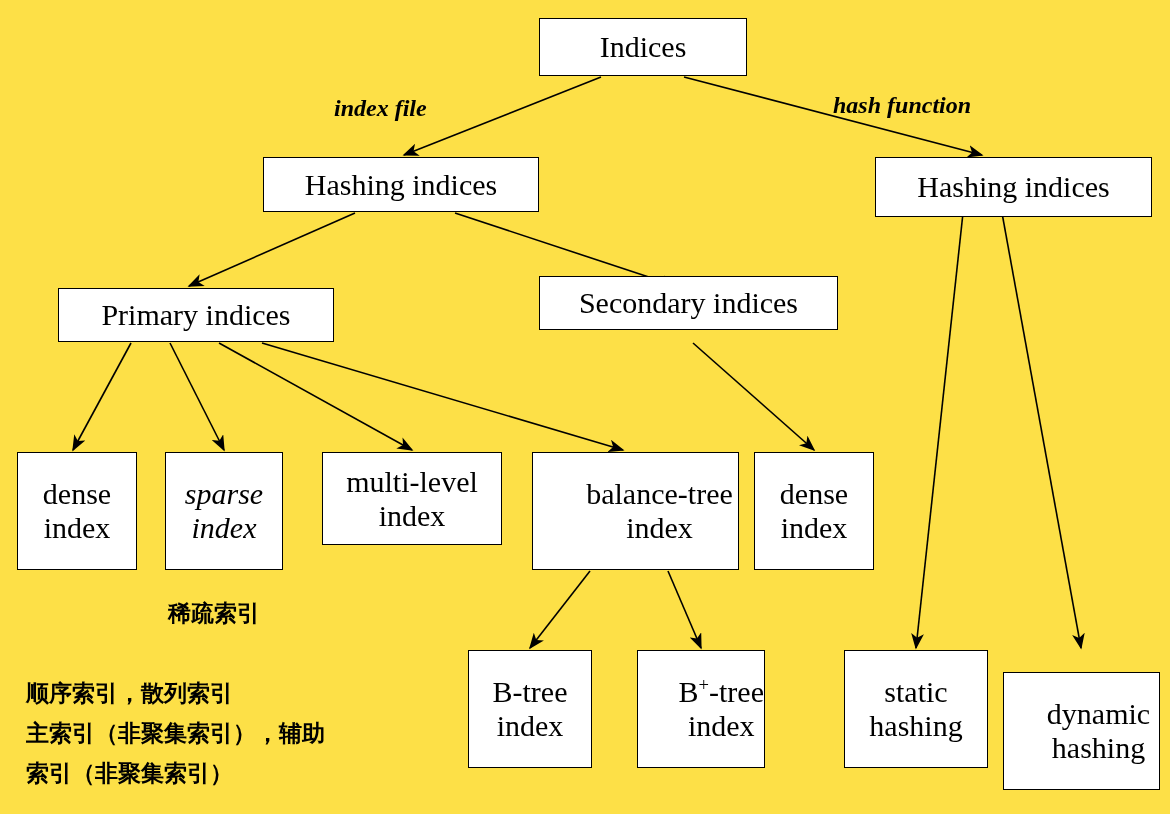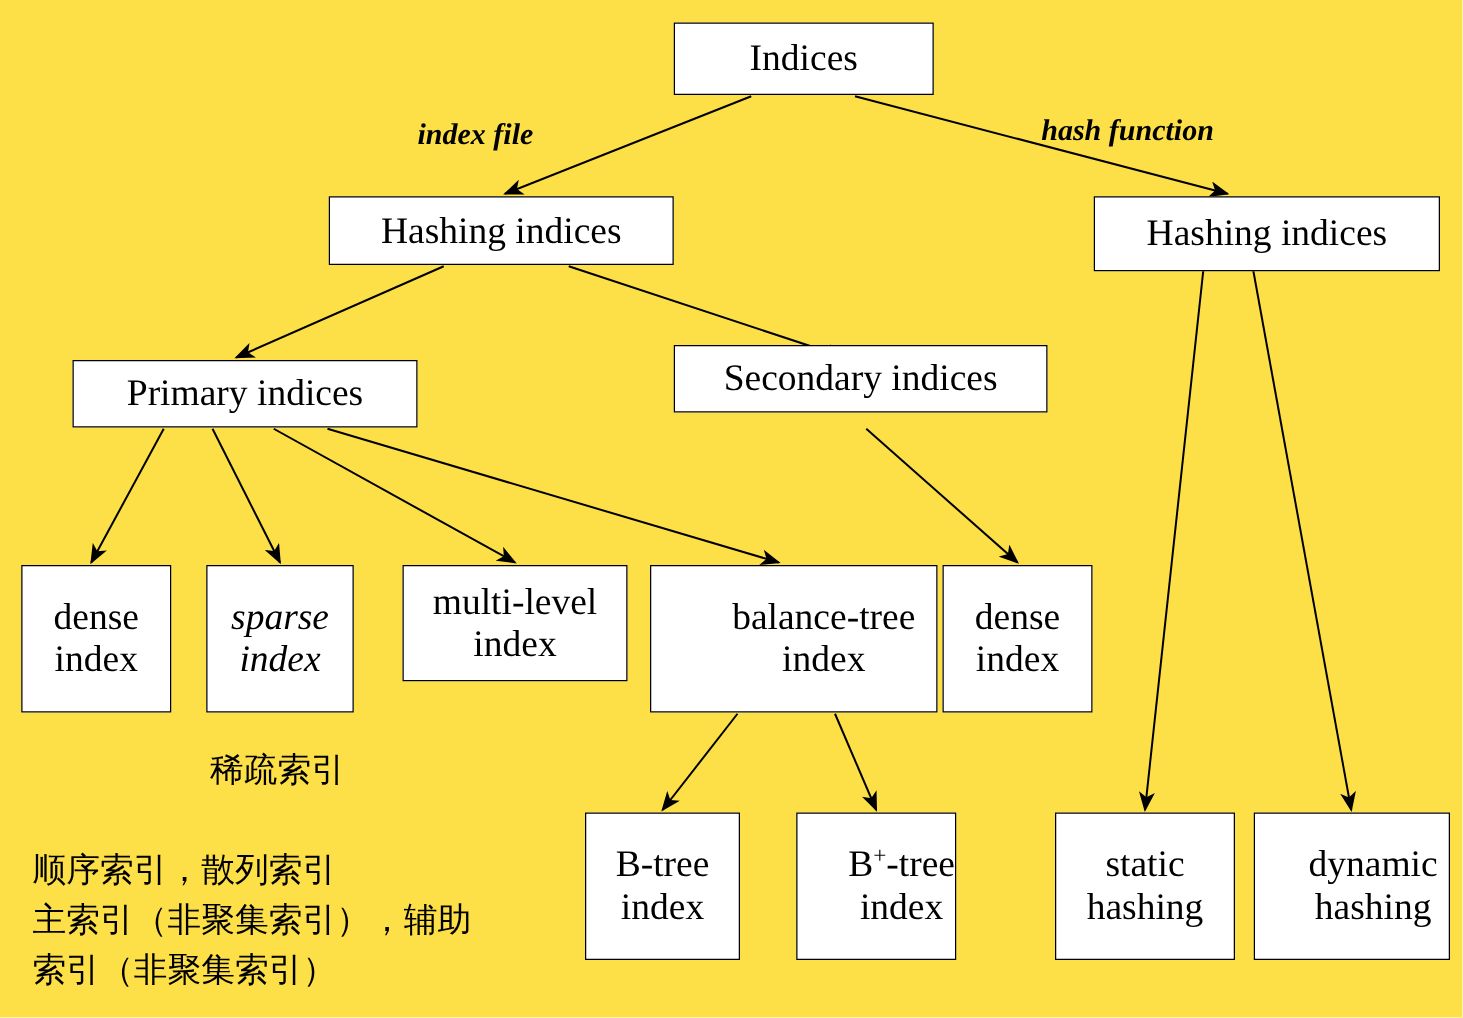--- a/index.html
+++ b/index.html
@@ -43,23 +43,24 @@
     font-family: "Liberation Serif", "DejaVu Serif", serif;
     font-weight: bold;
     font-style: italic;
     font-size: 24px;
     white-space: nowrap;
     z-index: 3;
   }
   .note {
     position: absolute;
     font-family: "DejaVu Sans", "Liberation Sans", sans-serif;
-    font-size: 27px;
+    font-size: 23px;
     white-space: nowrap;
     z-index: 3;
+    font-weight: bold;
   }
   .sup {
     font-size: 0.62em;
     vertical-align: super;
     line-height: 0;
   }
 </style>
 </head>
 <body>
 
@@ -93,31 +94,31 @@
       <div class="node" style="left: 263px; top: 157px; width: 276px; height: 55px;"><span>Hashing indices</span></div>
       <div class="node" style="left: 875px; top: 157px; width: 277px; height: 60px; text-align: right;"><span>Hashing indices</span></div>
       <div class="node" style="left: 58px; top: 288px; width: 276px; height: 54px;"><span>Primary indices</span></div>
       <div class="node" style="left: 539px; top: 276px; width: 299px; height: 54px;"><span>Secondary indices</span></div>
       <div class="node" style="left: 17px; top: 452px; width: 120px; height: 118px;"><span>dense
 index</span></div>
       <div class="node" style="left: 165px; top: 452px; width: 118px; height: 118px; font-style: italic;"><span>sparse
 index</span></div>
       <div class="node" style="left: 322px; top: 452px; width: 180px; height: 93px;"><span>multi-level
 index</span></div>
-      <div class="node" style="left: 520px; top: 452px; width: 230px; height: 118px; padding-left: 48px;"><span>balance-tree
+      <div class="node" style="left: 532px; top: 452px; width: 207px; height: 118px; padding-left: 48px;"><span>balance-tree
 index</span></div>
       <div class="node" style="left: 754px; top: 452px; width: 120px; height: 118px;"><span>dense
 index</span></div>
       <div class="node" style="left: 468px; top: 650px; width: 124px; height: 118px;"><span>B-tree
 index</span></div>
       <div class="node" style="left: 637px; top: 650px; width: 128px; height: 118px; justify-content: flex-end;"><span>B<span class="sup">+</span>-tree
 index</span></div>
       <div class="node" style="left: 844px; top: 650px; width: 144px; height: 118px; align-items: center;"><span>static
 hashing</span></div>
-      <div class="node" style="left: 1003px; top: 650px; width: 157px; height: 118px; padding-left: 34px;"><span>dynamic
+      <div class="node" style="left: 1003px; top: 672px; width: 157px; height: 118px; padding-left: 34px;"><span>dynamic
 hashing</span></div>
     </div>
   <div id="label-layer">
       <div class="edge-label" style="left: 334px; top: 95px;">index file</div>
       <div class="edge-label" style="left: 833px; top: 92px;">hash function</div>
     </div>
   <div id="note-layer">
       <div class="note" style="left: 168px; top: 598px;">稀疏索引</div>
       <div class="note" style="left: 26px; top: 678px;">顺序索引，散列索引</div>
       <div class="note" style="left: 26px; top: 718px;">主索引（非聚集索引），辅助</div>

